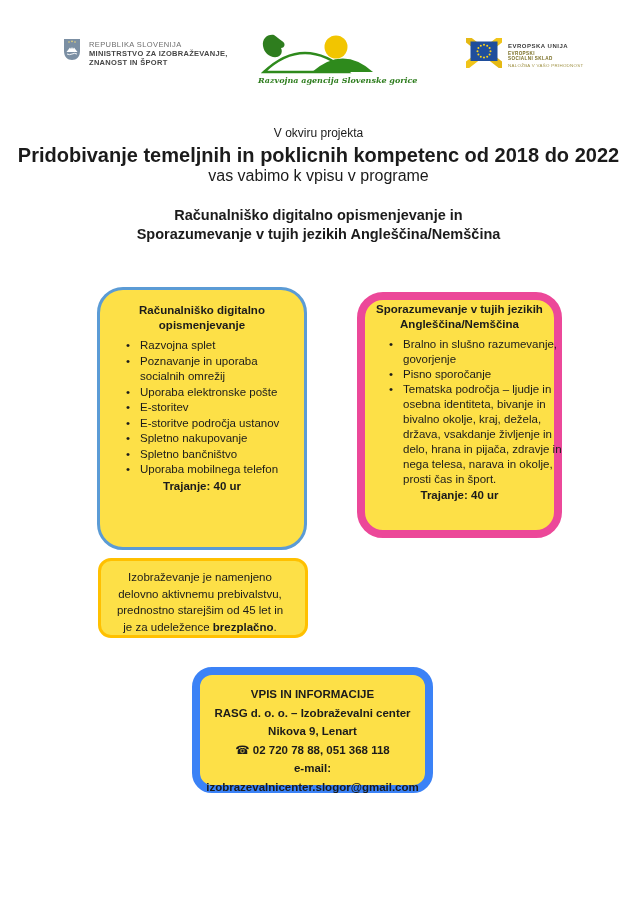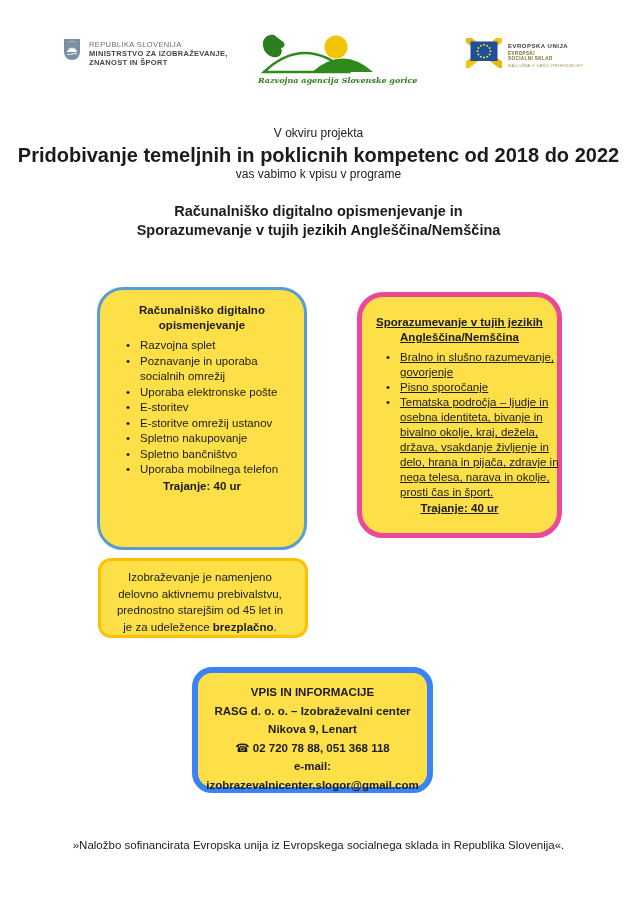--- a/index.html
+++ b/index.html
@@ -27,39 +27,39 @@
   .eu { position:absolute; left:458px; top:38px; display:flex; align-items:flex-start; }
   .eu .etext { margin-left:6px; padding-top:5px; }
   .eu .eline1 { font-size:6px; font-weight:bold; letter-spacing:.5px; color:#3b3b3b; line-height:7.5px; }
   .eu .eline2, .eu .eline3 { font-size:4.6px; font-weight:bold; letter-spacing:.4px; color:#7a6f25; line-height:5.8px; }
   .eu .eline4 { font-size:4.4px; letter-spacing:.3px; color:#a09245; line-height:6px; margin-top:1px; }
 
   
   .intro { position:absolute; left:0; top:126px; width:637px; text-align:center; }
   .intro .pre    { font-size:12px; margin-bottom:4px; }
   .intro .proj   { font-size:20px; font-weight:bold; }
-  .intro .invite { font-size:12px; margin-bottom:21px; }
+  .intro .invite { font-size:16px; margin-bottom:21px; }
   .intro .prog   { font-size:14.5px; font-weight:bold; line-height:19px; }
 
   
   .rbox { position:absolute; background:#fde047; }
   .box-computer { left:97px;  top:287px; width:210px; height:263px; border:3px solid #5B9BD5; border-radius:26px; padding:13px 8px 0 8px; }
-  .box-language { left:357px; top:292px; width:205px; height:246px; border:5px solid #ec4899; border-radius:26px; padding:18px 6px 0 6px;text-decoration:underline; }
+  .box-language { left:357px; top:292px; width:205px; height:246px; border:8px solid #ec4899; border-radius:26px; padding:2px 6px 0 6px; }
   .box-title { text-align:center; font-weight:bold; font-size:11.5px; line-height:15px; margin-bottom:5px; }
   .rbox ul { list-style:none; margin-left:14px; }
   .box-computer ul { width:164px; }
   .box-language ul { width:183px; }
   .rbox li { position:relative; padding-left:18px; font-size:11.5px; line-height:15.5px; }
   .box-language li { line-height:15px; }
   .rbox li::before { content:"\2022"; position:absolute; left:4px; }
   .duration { text-align:center; font-weight:bold; font-size:11.5px; margin-top:2px; }
 
   .box-notice { left:98px; top:558px; width:210px; height:80px; border:3px solid #FFC000; border-radius:13px;
                 padding:8px 16px 0 10px; text-align:center; font-size:11.5px; line-height:16.5px; }
-  .box-contact { left:192px; top:667px; width:241px; height:126px; border:6px solid #3b82f6; border-radius:20px;
+  .box-contact { left:192px; top:667px; width:241px; height:126px; border:8px solid #3b82f6; border-radius:20px;
                  padding:10px 4px 0 4px; text-align:center; font-weight:bold; font-size:11.5px; line-height:18.5px; }
 
   
   .footer { position:absolute; left:0; top:839px; width:637px; text-align:center; font-size:11.5px; }
 </style>
 </head>
 <body>
 
 <div class="page">
 
@@ -139,21 +139,21 @@
   <div class="rbox box-computer">
     <div class="box-title">
       <div>Računalniško digitalno</div>
       <div>opismenjevanje</div>
     </div>
     <ul>
         <li>Razvojna splet</li>
         <li>Poznavanje in uporaba socialnih omrežij</li>
         <li>Uporaba elektronske pošte</li>
         <li>E-storitev</li>
-        <li>E-storitve omrežij ustanov</li>
+        <li>E-storitve področja ustanov</li>
         <li>Spletno nakupovanje</li>
         <li>Spletno bančništvo</li>
         <li>Uporaba mobilnega telefon</li>
       </ul>
     <div class="duration">Trajanje: 40 ur</div>
   </div>
 
   <div class="rbox box-language">
     <div class="box-title">
       <div>Sporazumevanje v tujih jezikih</div>
@@ -173,15 +173,14 @@
 
   <div class="rbox box-contact">
     <div>VPIS IN INFORMACIJE</div>
     <div>RASG d. o. o. – Izobraževalni center</div>
     <div>Nikova 9, Lenart</div>
     <div><span>☎</span> <span>02 720 78 88, 051 368 118</span></div>
     <div>e-mail:</div>
     <div>izobrazevalnicenter.slogor@gmail.com</div>
   </div>
 
-  <div class="footer">»Naložbo sofinancirata Evropska unija iz Evropskega socialnega sklada in Republika Slovenija«.</div>
 
 </div>
 
 </body></html>

